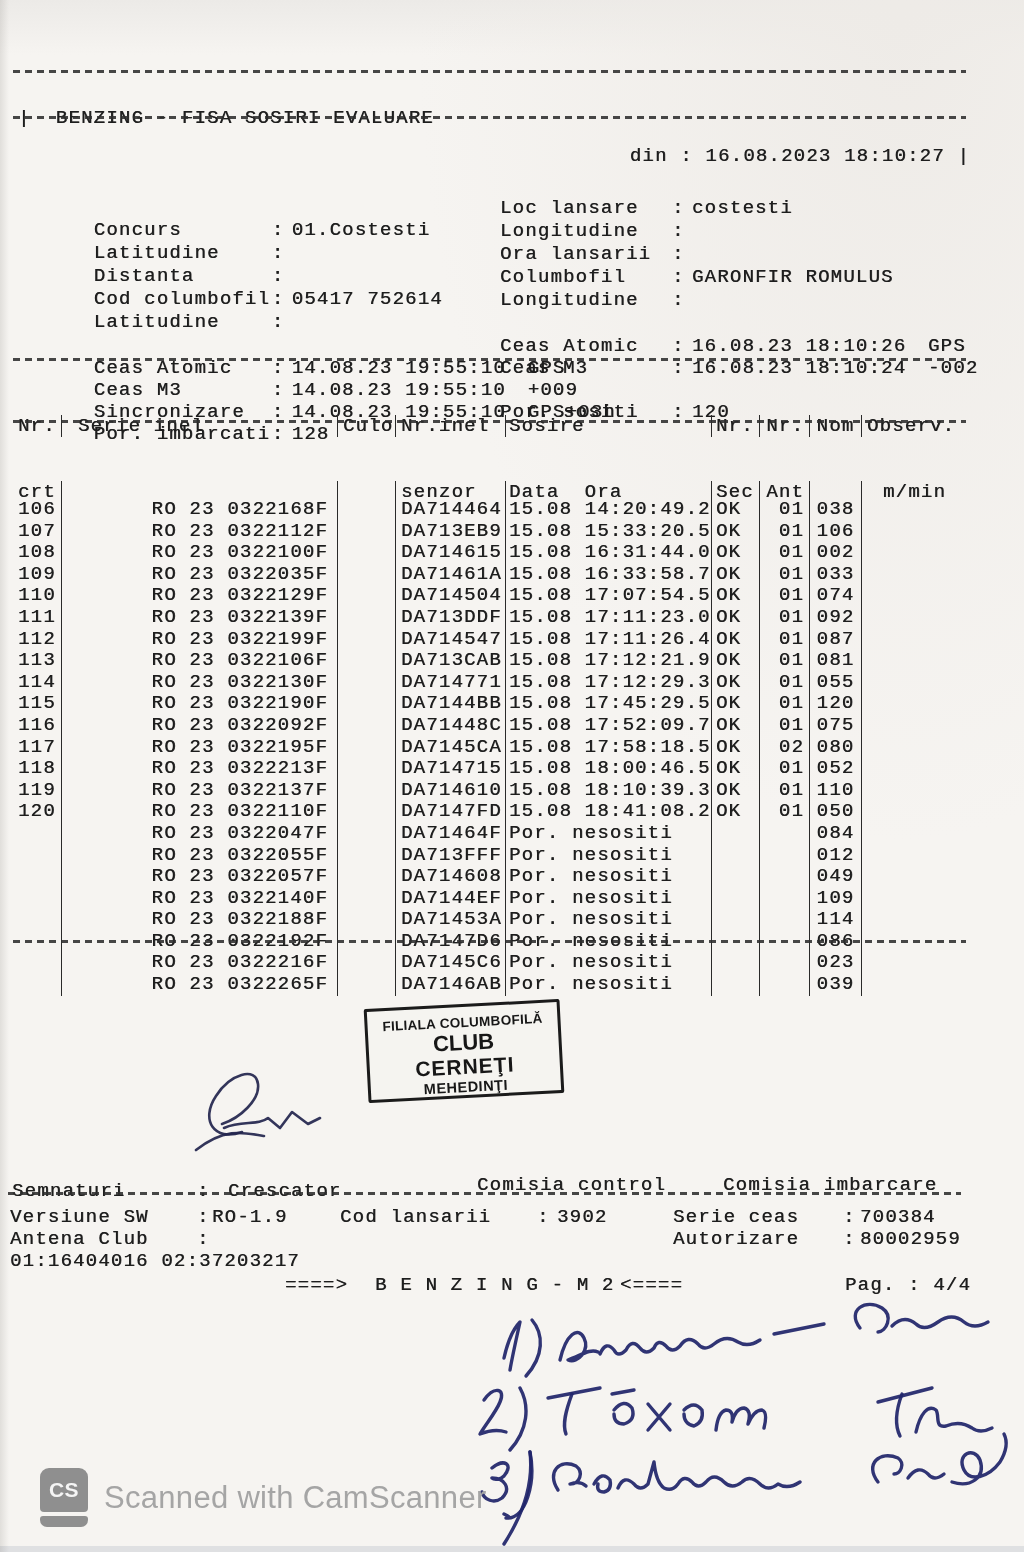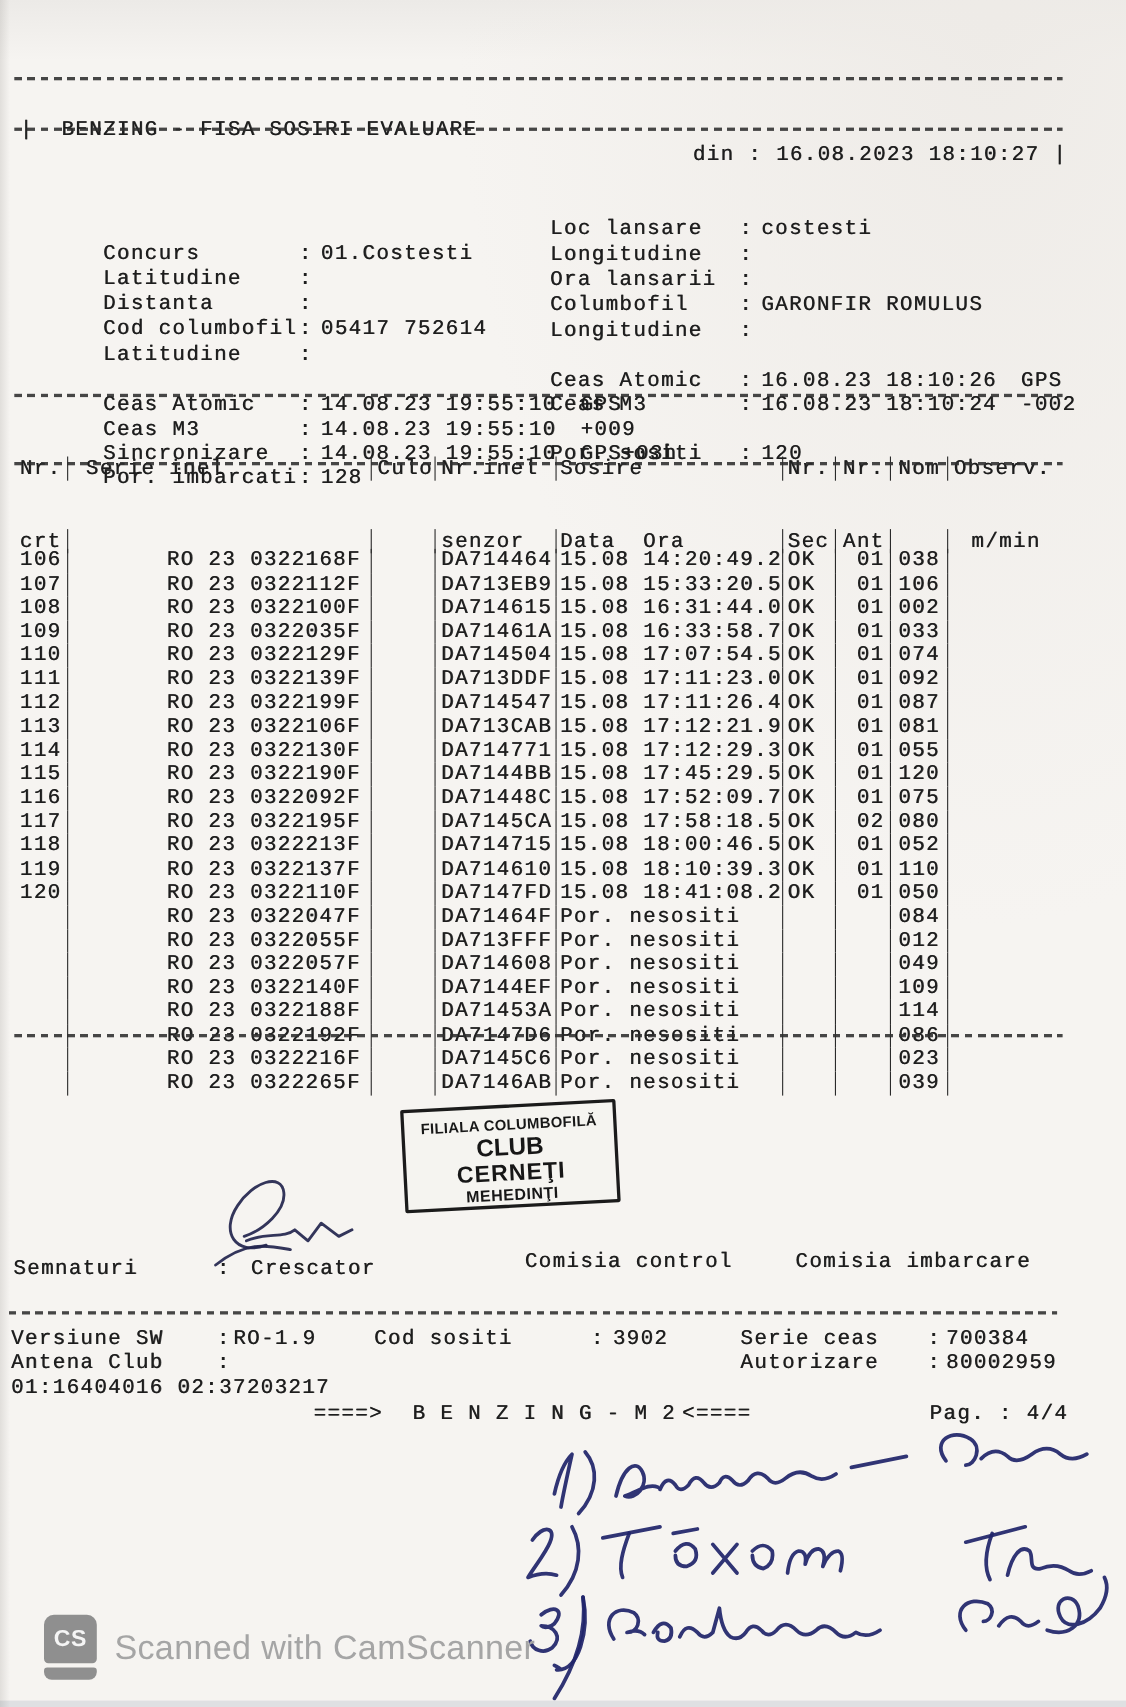--- a/index.html
+++ b/index.html
@@ -9,28 +9,28 @@
       radial-gradient(ellipse at 88% 1%, #eeebe7 0%, rgba(238,235,231,0) 38%),
       linear-gradient(180deg,#eceae7 0px,#f6f4f1 55px),
       #f6f4f1;
     font-family:"Liberation Mono","DejaVu Sans Mono",monospace;
     color:#1d1d1d;
   }
   .page::after{content:'';position:absolute;left:0;top:0;width:9px;height:100%;
     background:linear-gradient(90deg,rgba(70,66,60,.12),rgba(70,66,60,0));pointer-events:none;}
   .bottom-edge{position:absolute;left:0;right:0;bottom:0;height:6px;background:#ccd0d5;opacity:.55;}
   .mono{text-shadow:.5px 0 0 rgba(25,25,25,.8);letter-spacing:1.2px;font-size:19px;line-height:22px;white-space:pre;}
-  .abs{position:absolute;}
+  .abs{position:absolute;margin-top:38px;}
   .dash{position:absolute;left:13px;width:953px;height:3px;
     background:repeating-linear-gradient(90deg,#2e2e2e 0 7px,rgba(0,0,0,0) 7px 12px);opacity:.88;}
 
   
   .title-line{position:absolute;left:18px;right:54px;top:85px;}
   .title-left{float:left;}
-  .title-right{float:right;}
+  .title-right{float:right;margin-top:16px;}
 
   
   .info-block{position:absolute;left:18px;top:131px;right:20px;}
   .clock-block{position:absolute;left:18px;top:269px;right:20px;}
   .iline{position:relative;height:23px;}
   .cline{position:relative;height:22px;}
   .lbl{display:inline-block;width:178px;vertical-align:top;}
   .cln{display:inline-block;width:14px;vertical-align:top;}
   .val{display:inline-block;vertical-align:top;padding-left:6px;}
   .cval{display:inline-block;width:236px;vertical-align:top;padding-left:6px;box-sizing:content-box;}
@@ -419,21 +419,21 @@
   <span class="abs sig-label mono" style="left:228px">Crescator</span>
   <span class="abs sig-label sig-hi mono" style="left:477px">Comisia control</span>
   <span class="abs sig-label sig-hi mono" style="left:723px">Comisia imbarcare</span>
 
   <div class="dash" style="top:1192px;left:8px"></div>
 
   <div class="fline mono">
     <span style="left:10px;top:1206px">Versiune SW</span>
     <span style="left:197px;top:1206px">:</span>
     <span style="left:212px;top:1206px">RO-1.9</span>
-    <span style="left:340px;top:1206px">Cod sositi</span>
+    <span style="left:340px;top:1206px">Cod lansarii</span>
     <span style="left:537px;top:1206px">:</span>
     <span style="left:557px;top:1206px">3902</span>
     <span style="left:673px;top:1206px">Serie ceas</span>
     <span style="left:843px;top:1206px">:</span>
     <span style="left:860px;top:1206px">700384</span>
   </div>
   <div class="fline mono">
     <span style="left:10px;top:1228px">Antena Club</span>
     <span style="left:197px;top:1228px">:</span>
     <span style="left:673px;top:1228px">Autorizare</span>

